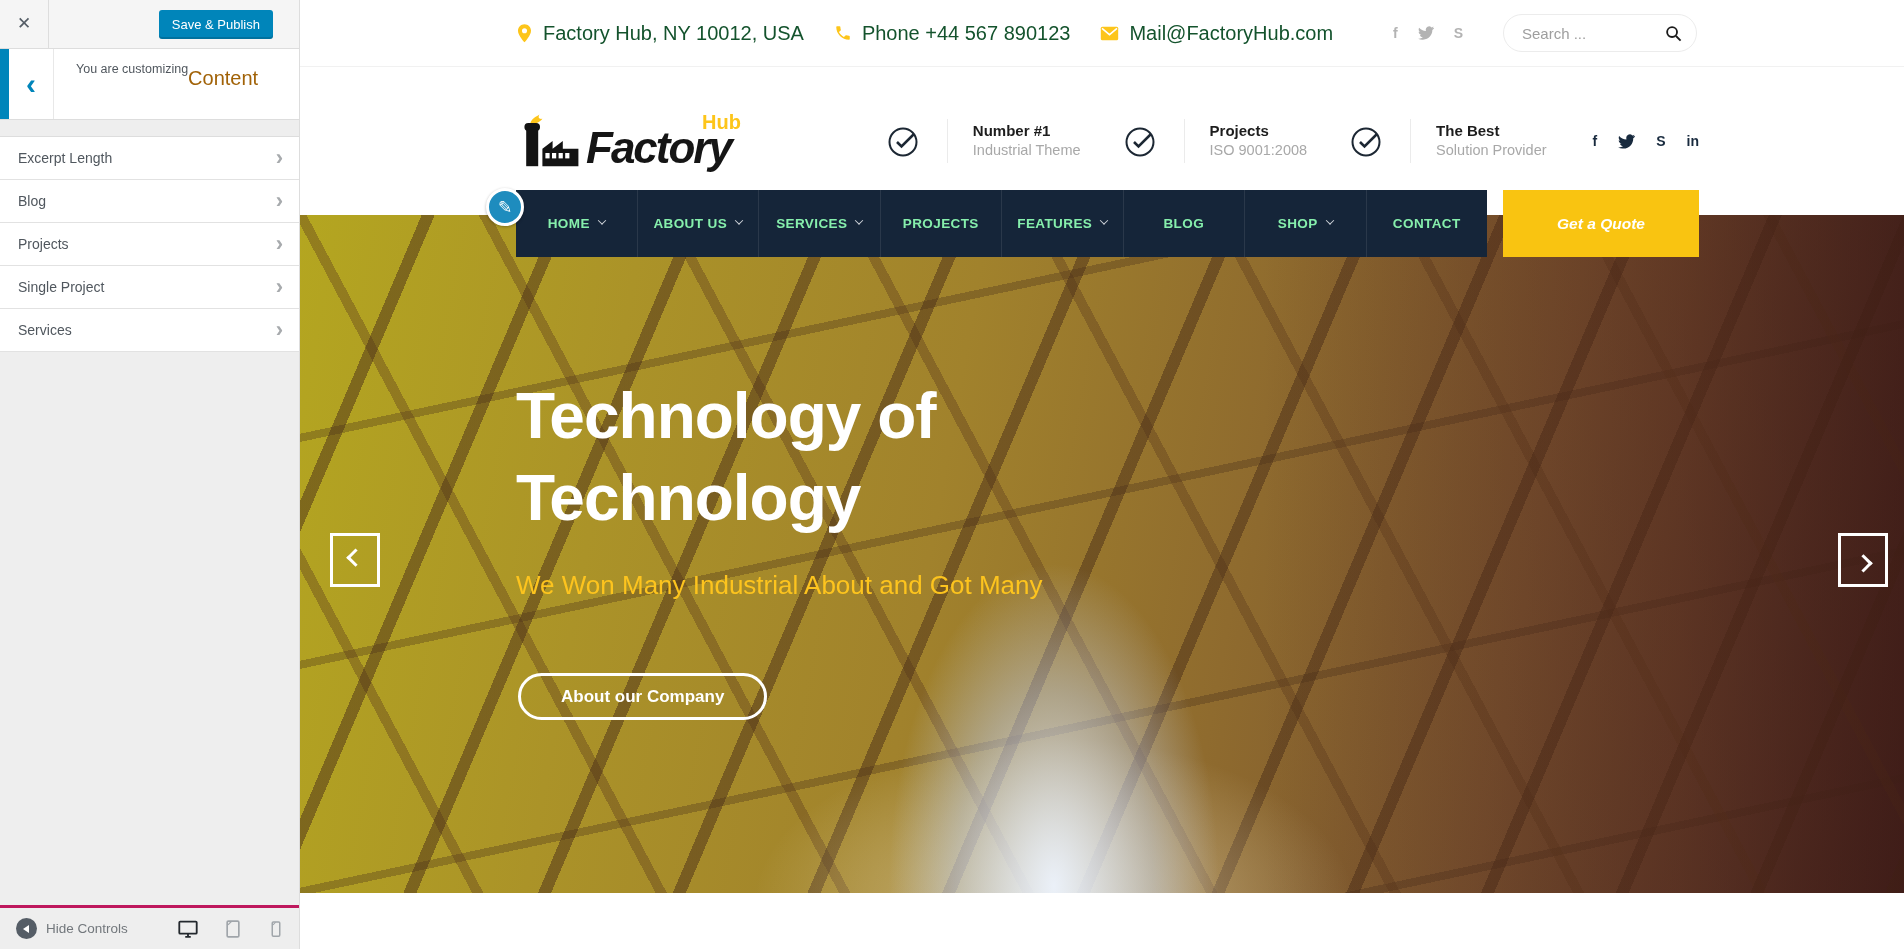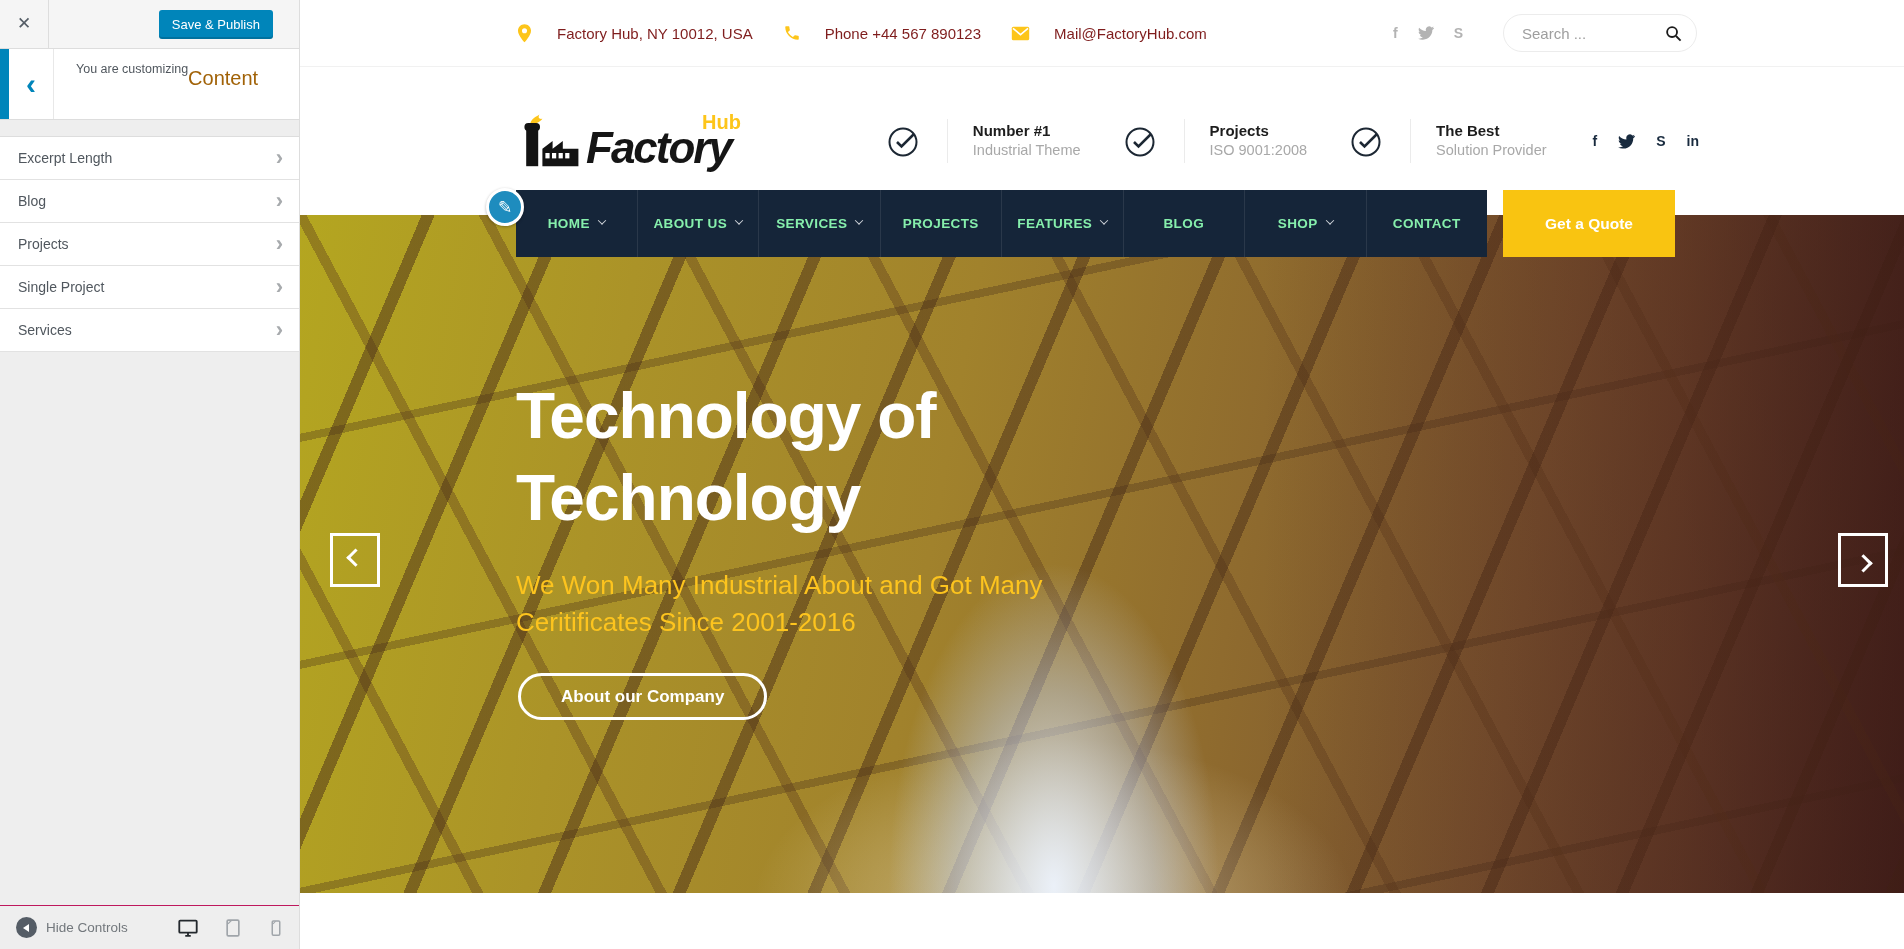--- a/index.html
+++ b/index.html
@@ -13,36 +13,36 @@
   .close-btn { width:49px; height:48px; border-right:1px solid #ddd; color:#555d66; font-size:17px; line-height:48px; }
   .save-btn { margin-left:auto; margin-right:26px; background:#0085ba; color:#fff; border-radius:3px; height:29px; padding:0 13px; font-size:13px; box-shadow:inset 0 -2px 0 rgba(0,0,0,.15); }
   .cust-back { height:71px; background:#fff; border-bottom:1px solid #ddd; display:flex; }
   .back-btn { width:54px; border-left:9px solid #0085ba; border-right:1px solid #e8e8e8; color:#0085ba; font-size:30px; font-weight:700; line-height:60px; }
   .cust-back-text { padding:13px 0 0 22px; display:flex; flex-direction:row; }
   .cust-lbl-small { font-size:12.5px; color:#50575e; }
   .cust-lbl-big { font-size:20px; color:#a16207; margin-top:5px; font-weight:400; }
   .cust-menu { margin-top:16px; border-top:1px solid #ddd; }
   .cust-item { height:43px; background:#fff; border-bottom:1px solid #e2e2e2; display:flex; align-items:center; justify-content:space-between; padding:0 16px 0 18px; font-size:14px; color:#50575e; cursor:pointer; }
   .chev-r { color:#a7aaad; font-size:22px; line-height:1; font-weight:700; }
-  .cust-bottom { position:absolute; bottom:0; left:0; right:0; height:44px; background:#eee; border-top:1px solid #be185d; display:flex; align-items:center; padding:0 14px 0 16px; }
+  .cust-bottom { position:absolute; bottom:0; left:0; right:0; height:44px; background:#eee; border-top:3px solid #be185d; display:flex; align-items:center; padding:0 14px 0 16px; }
   .hide-controls { display:flex; align-items:center; gap:9px; color:#72777c; font-size:13.5px; }
   .hc-circle { width:21px; height:21px; border-radius:50%; background:#555d66; display:inline-flex; align-items:center; justify-content:center; }
   .hc-tri { width:0; height:0; border-top:4px solid transparent; border-bottom:4px solid transparent; border-right:6px solid #fff; margin-right:2px; }
   .devices { margin-left:auto; display:flex; gap:24px; align-items:center; }
   .device { color:#a0a5aa; display:flex; }
   .device.active { color:#23282d; position:relative; }
   .device.active::after { content:""; position:absolute; left:-5px; right:-5px; bottom:-12px; height:2px; background:#23282d; }
 
   
   .preview { position:absolute; left:300px; top:0; right:0; bottom:0; background:#fff; }
 
   
   .site-topbar { position:absolute; top:0; left:0; right:0; height:67px; display:flex; align-items:center; padding:0 207px 0 216px; border-bottom:1px solid #f1f1f1; background:#fff; }
   .contact-group { display:flex; align-items:center; gap:30px; }
-  .contact { display:flex; align-items:center; gap:24px; color:#7f1d1d; font-size:15px; }
+  .contact { display:flex; align-items:center; gap:10px; color:#14532d; font-size:20px; }
   .topbar-right { margin-left:auto; display:flex; align-items:center; gap:16px; }
   .tb-social { display:flex; gap:20px; margin-right:24px; }
   .tb-social .soc { color:#b3b3b3; font-size:14px; font-weight:700; display:flex; align-items:center; }
   .search-pill { width:194px; height:38px; border:1px solid #ececec; border-radius:19px; display:flex; align-items:center; padding:0 14px 0 18px; }
   .search-pill input { border:none; outline:none; flex:1; font-size:15px; color:#6e6e6e; min-width:0; background:transparent; }
   .search-pill input::placeholder { color:#9e9e9e; }
   .search-go { display:flex; color:#1b1b1b; }
 
   
   .site-header { position:absolute; top:67px; left:0; right:0; height:148px; display:flex; align-items:center; padding:0 205px 0 216px; background:#fff; }
@@ -57,21 +57,21 @@
   .f-title { font-size:15px; font-weight:700; color:#1d1d1d; }
   .f-sub { font-size:14.5px; color:#a8a8a8; }
   .header-social { display:flex; gap:21px; align-items:center; }
   .header-social .soc { color:#182a3e; font-size:14px; font-weight:700; display:flex; align-items:center; }
 
   
   .main-nav { position:absolute; left:216px; top:190px; width:971px; height:67px; background:#152539; display:flex; z-index:3; }
   .nav-item { flex:1; display:flex; align-items:center; justify-content:center; color:#86efac; font-size:13.5px; font-weight:700; letter-spacing:.4px; border-right:1px solid rgba(255,255,255,.09); cursor:pointer; white-space:nowrap; }
   .nav-item:last-child { border-right:none; }
   .caret { width:6px; height:6px; border-right:1.6px solid #cfd4da; border-bottom:1.6px solid #cfd4da; transform:rotate(45deg) translate(-1px,-1px); margin-left:9px; margin-top:-3px; }
-  .cta { position:absolute; left:1203px; top:190px; width:172px; height:67px; background:#f9c411; color:#fff; font-weight:700; font-size:15.5px; display:flex; align-items:center; justify-content:center; z-index:3; }
+  .cta { position:absolute; left:1203px; top:190px; width:196px; height:67px; background:#f9c411; color:#fff; font-weight:700; font-size:15.5px; display:flex; align-items:center; justify-content:center; z-index:3;font-style:italic; }
   .edit-pencil { position:absolute; left:186px; top:188px; width:38px; height:38px; border-radius:50%; background:#1e8cbe; border:3px solid #fff; box-shadow:0 1px 3px rgba(0,0,0,.3); color:#fff; font-size:17px; display:flex; align-items:center; justify-content:center; z-index:4; }
 
   
   .hero { position:absolute; left:0; right:0; top:215px; height:678px; overflow:hidden; z-index:1;
     background:
       radial-gradient(220px 430px at 47% 99%, rgba(237,244,255,.95), rgba(200,216,245,.45) 45%, rgba(200,216,245,0) 75%),
       radial-gradient(430px 240px at 47% 102%, rgba(255,250,225,.5), rgba(255,250,225,0) 70%),
       linear-gradient(to right, rgba(0,0,0,0) 60%, rgba(74,28,22,.40) 86%, rgba(56,20,18,.62) 100%),
       repeating-linear-gradient(113deg, rgba(74,46,24,0) 0 112px, rgba(74,46,24,.50) 112px 124px),
       repeating-linear-gradient(62deg, rgba(92,58,28,0) 0 152px, rgba(92,58,28,.38) 152px 162px),
@@ -158,21 +158,20 @@
 
 <main class="preview">
 
   <section class="hero">
     <h1 class="hero-title">
       <span style="display:block">Technology of</span>
       <span style="display:block">Technology</span>
     </h1>
     <p class="hero-sub">
       <span style="display:block">We Won Many Industrial About and Got Many</span>
-      <span style="display:block">Ceritificates Since 2001-2016</span>
     </p>
     <button class="hero-btn">About our Company</button>
     <button class="slide-arrow left">
         <span class="chev-big l"></span>
       </button>
     <button class="slide-arrow right">
         <span class="chev-big r"></span>
       </button>
   </section>
 

